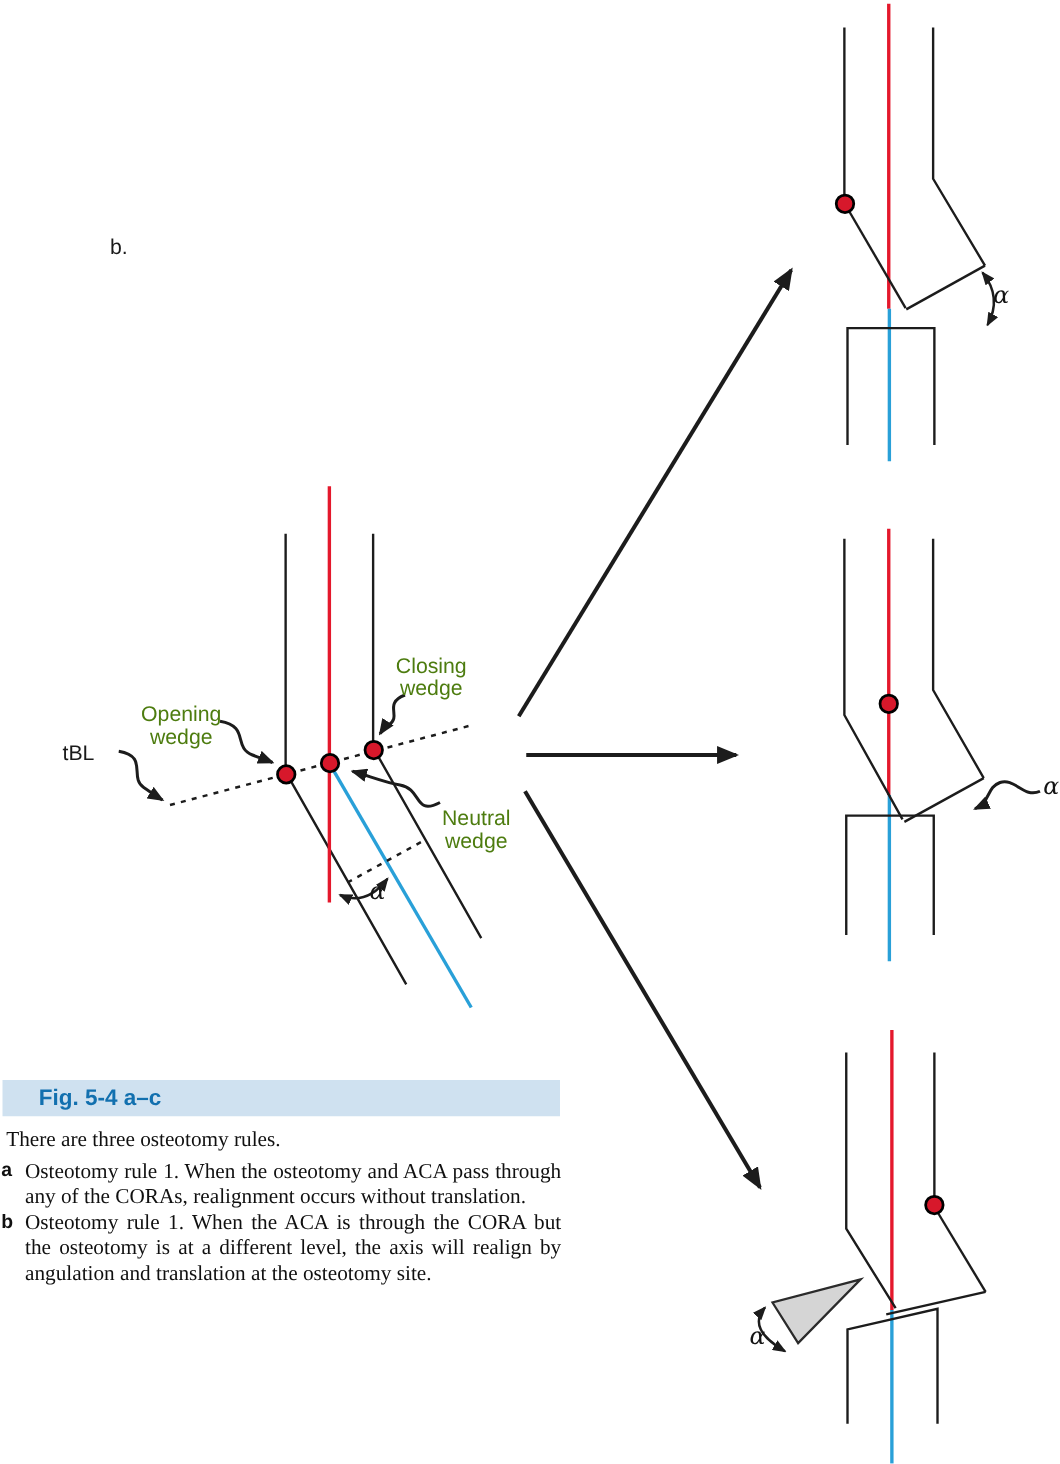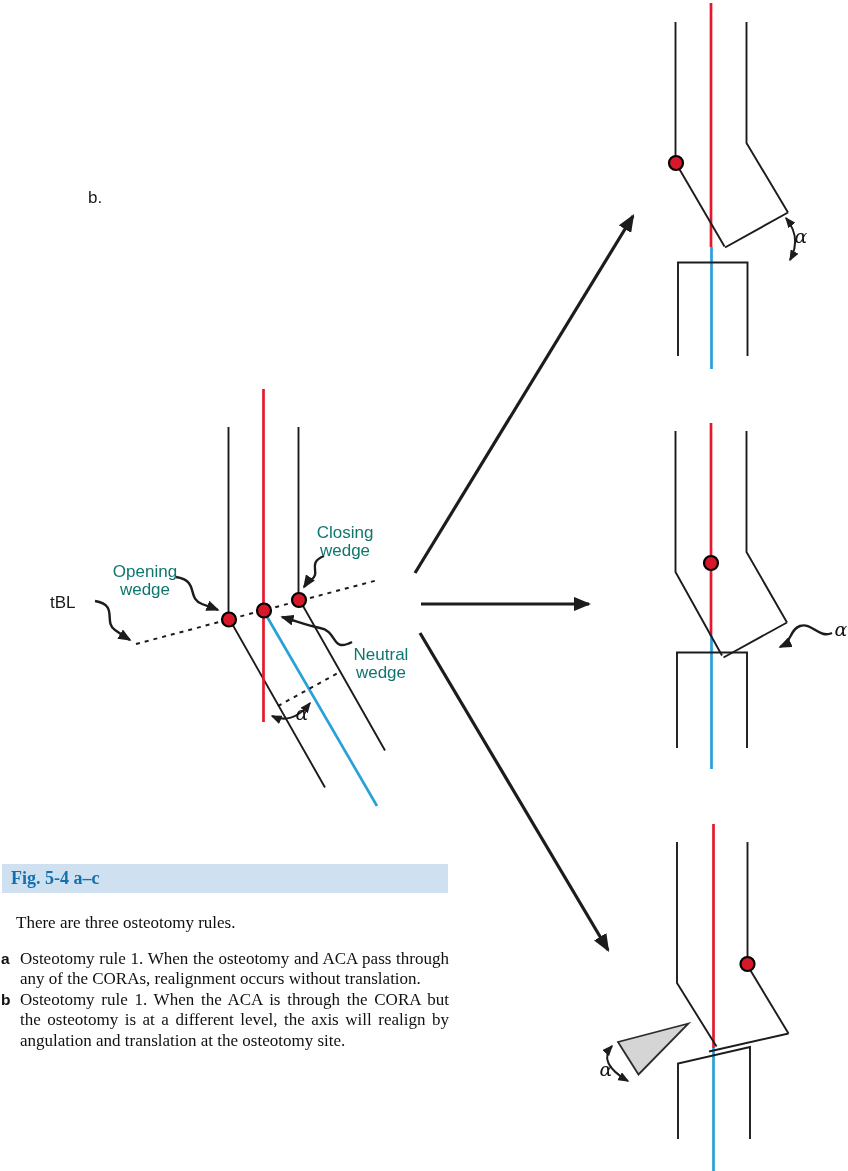--- a/index.html
+++ b/index.html
@@ -13,32 +13,32 @@
   svg{position:absolute;left:0;top:0;}
   .bone{fill:none;stroke:var(--line-black,#1c1c1c);stroke-width:1.9;}
   .red{fill:none;stroke:var(--red-axis,#e4182c);stroke-width:2.7;}
   .blue{fill:none;stroke:var(--blue-axis,#29a0d8);stroke-width:2.7;}
   .dash{fill:none;stroke:var(--line-black,#1c1c1c);stroke-width:2;stroke-dasharray:4 5;}
   .dot{fill:var(--dot-fill,#d7182b);stroke:#000;stroke-width:2.2;}
   .conn{fill:none;stroke:var(--line-black,#1c1c1c);stroke-width:3.2;}
   .sq{fill:none;stroke:var(--line-black,#1c1c1c);stroke-width:2.4;}
   .arc{fill:none;stroke:var(--line-black,#1c1c1c);stroke-width:2;}
   .tri{fill:var(--wedge-gray,#d5d5d5);stroke:#2b2b2b;stroke-width:1.8;}
-  .lbl{position:absolute;font-size:17px;line-height:18px;color:#0f766e;
+  .lbl{position:absolute;font-size:17px;line-height:18px;color:#4d7c0f;
        white-space:pre-line;text-align:center;transform:translateX(-50%);}
   .lbl-left{position:absolute;font-size:17px;line-height:18px;color:#1a1a1a;}
   .alpha{position:absolute;font-family:"DejaVu Serif",serif;font-style:italic;
          font-size:19px;line-height:19px;color:#141414;transform:translateX(-50%);}
   #banner{position:absolute;left:2px;top:864px;width:446px;height:29px;
           background:var(--banner-bg,#cfe1f0);}
-  #banner .t{font-weight:bold;font-size:18px;line-height:29px;padding-left:9px;
-             color:var(--banner-text,#1270af);font-family:Liberation Serif, serif;}
+  #banner .t{font-weight:bold;font-size:18px;line-height:29px;padding-left:29px;
+             color:var(--banner-text,#1270af);}
   #caption{position:absolute;left:1px;top:898px;width:448px;color:#101010;
            font-family:"Liberation Serif",serif;font-size:17px;line-height:20.5px;}
-  #caption p{margin:15px;}
+  #caption p{margin:4px;}
   .citem{display:flex;align-items:flex-start;}
   .cmark{flex:0 0 19px;font-family:"Liberation Sans",sans-serif;font-weight:bold;
          font-size:15.5px;line-height:20.5px;}
   .cbody{flex:1;text-align:justify;}
 </style>
 </head>
 <body>
 
 <div id="fig">
 

